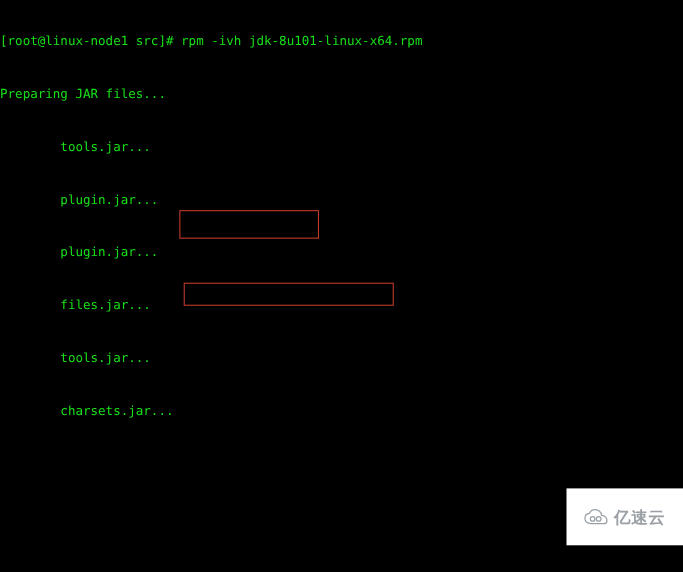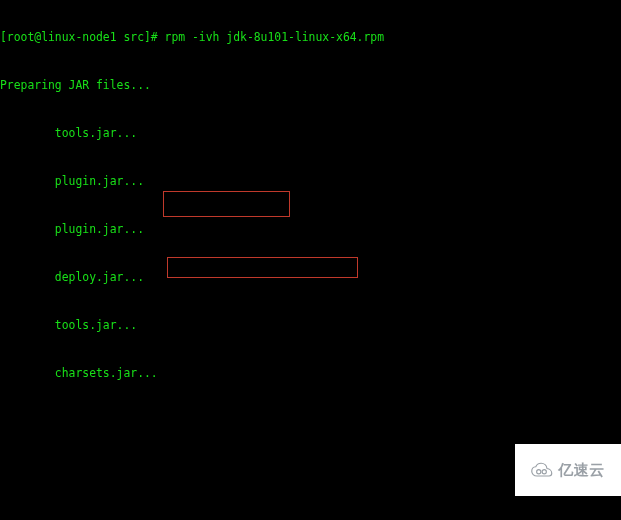--- a/index.html
+++ b/index.html
@@ -101,21 +101,21 @@
 <body>
 
 <div id="terminal">
 
   <div id="screen">
     <div class="line">[root@linux-node1 src]# rpm -ivh jdk-8u101-linux-x64.rpm</div>
     <div class="line">Preparing JAR files...</div>
     <div class="line">        tools.jar...</div>
     <div class="line">        plugin.jar...</div>
     <div class="line">        plugin.jar...</div>
-    <div class="line">        deploy.jar...</div>
+    <div class="line">        files.jar...</div>
     <div class="line">        tools.jar...</div>
     <div class="line">        charsets.jar...</div>
     
     
     
     
     
     
     
     

